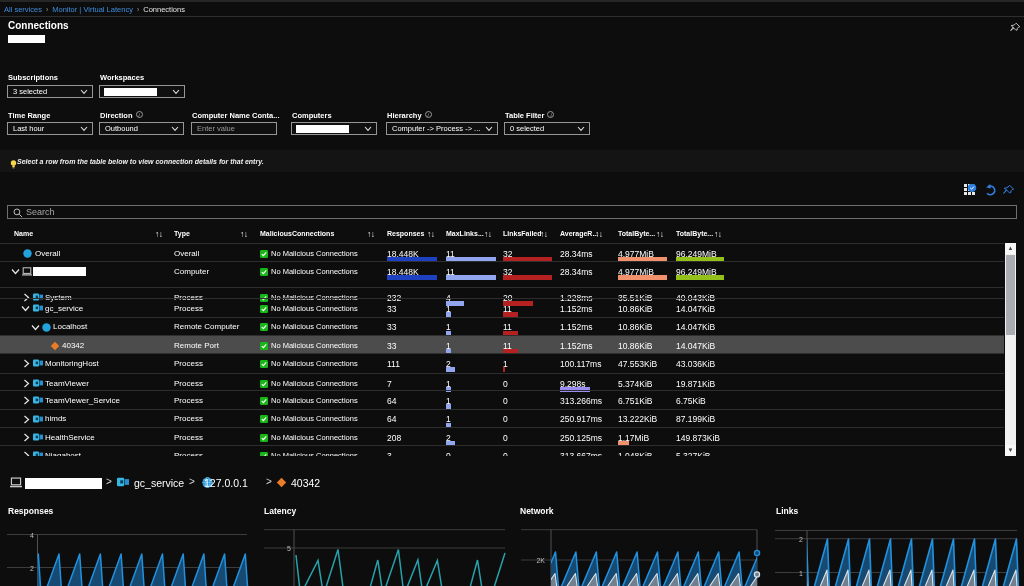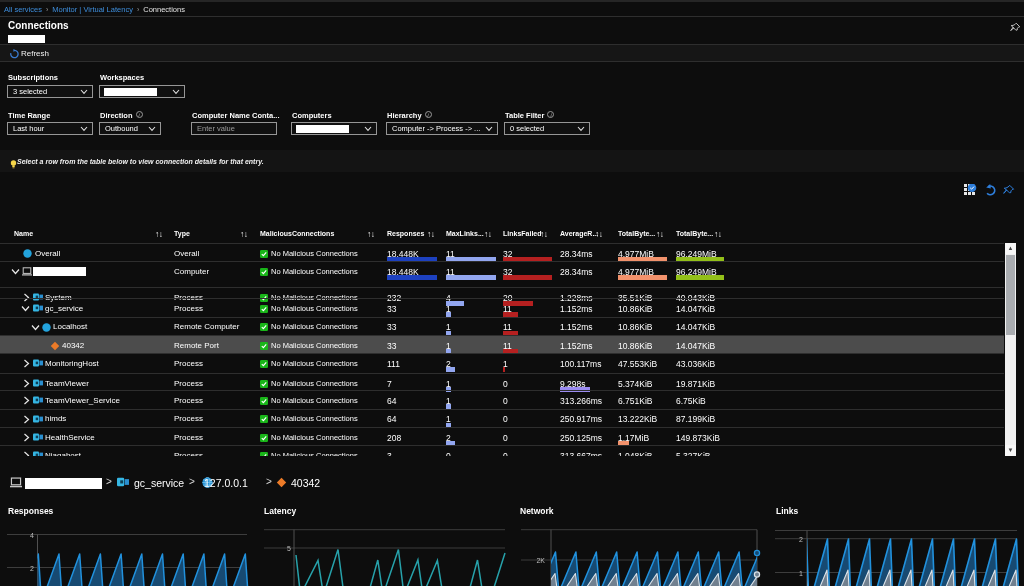--- a/index.html
+++ b/index.html
@@ -45,27 +45,20 @@
 </style>
 </head>
 <body>
 <div id="page">
   <div class="abs" id="crumb"><a>All services</a><span class="sep">›</span><a>Monitor | Virtual Latency</a><span class="sep">›</span><span class="cur">Connections</span></div>
   <svg class="abs" style="left:1010px;top:22px" width="11" height="11" viewBox="0 0 11 11">
       <path d="M6.2 1.2 L9.8 4.8 L8.4 5.2 L7.4 6.2 L7.2 8 L5.9 8.2 L3 5.3 L0.9 8.6 L0.6 8.3 L3.8 6.1 L1.2 3.6 L3 3.4 L4.8 2.6 Z" fill="none" stroke="#cfcfcf" stroke-width="0.9"></path>
     </svg>
   <div class="abs" id="title">Connections</div>
   <div class="abs" id="titlebar"></div>
-  <div class="abs" id="cmdbar">
-    <svg style="position:absolute;left:9px;top:4px" width="10" height="10" viewBox="0 0 10 10">
-        <path d="M5.6 1.3 A3.7 3.7 0 1 1 1.8 4.2" fill="none" stroke="#3a7bd0" stroke-width="1.3"></path>
-        <path d="M4.4 0 L7.2 1.4 L4.4 2.8 Z" fill="#3a7bd0"></path>
-      </svg>
-    <div class="txt">Refresh</div>
-  </div>
   <div class="abs flabel" style="left:8px;top:73px">Subscriptions</div>
   <div class="abs dd" style="left:7px;top:85px;width:86px">3 selected<span class="chev">
         <svg width="8" height="6" viewBox="0 0 8 6">
           <path d="M1 1 L4 4.4 L7 1" stroke="#ddd" stroke-width="1.1" fill="none"></path>
         </svg>
       </span></div>
   <div class="abs flabel" style="left:100px;top:73px">Workspaces</div>
   <div class="abs dd" style="left:99px;top:85px;width:86px">
       <span class="whitebar" style="left:4px;top:2px;width:53px;height:8px"></span>
       <span class="chev">
@@ -74,21 +67,21 @@
         </svg>
       </span>
     </div>
   <div class="abs flabel" style="left:8px;top:111px">Time Range</div>
   <div class="abs dd" style="left:7px;top:122px;width:86px">Last hour<span class="chev">
         <svg width="8" height="6" viewBox="0 0 8 6">
           <path d="M1 1 L4 4.4 L7 1" stroke="#ddd" stroke-width="1.1" fill="none"></path>
         </svg>
       </span></div>
   <div class="abs flabel" style="left:100px;top:111px">Direction<span class="info">i</span></div>
-  <div class="abs dd" style="left:99px;top:122px;width:62px">Outbound<span class="chev">
+  <div class="abs dd" style="left:99px;top:122px;width:85px">Outbound<span class="chev">
         <svg width="8" height="6" viewBox="0 0 8 6">
           <path d="M1 1 L4 4.4 L7 1" stroke="#ddd" stroke-width="1.1" fill="none"></path>
         </svg>
       </span></div>
   <div class="abs flabel" style="left:192px;top:111px">Computer Name Conta...</div>
   <div class="abs dd" style="left:191px;top:122px;width:86px;color:#9a9a9a">Enter value</div>
   <div class="abs flabel" style="left:292px;top:111px">Computers</div>
   <div class="abs dd" style="left:291px;top:122px;width:86px">
       <span class="whitebar" style="left:4px;top:2px;width:53px;height:8px"></span>
       <span class="chev">
@@ -130,20 +123,27 @@
       <circle cx="8" cy="3.8" r="4.3" fill="#2e7edb"></circle>
       <path d="M6.2 3.8 L7.6 5.2 L10 2.6" stroke="#fff" stroke-width="1" fill="none"></path>
     </svg>
   <svg class="abs" style="left:985px;top:184px" width="12" height="13" viewBox="0 0 12 13">
       <path d="M3.4 2.6 A4.3 4.3 0 1 1 2.1 9.2" fill="none" stroke="#2e7edb" stroke-width="1.7"></path>
       <path d="M5.2 0 L5.8 4.4 L1.2 3.4 Z" fill="#2e7edb"></path>
     </svg>
   <svg class="abs" style="left:1003px;top:184px" width="12" height="12" viewBox="0 0 12 12">
       <path d="M6.8 1.4 L10.6 5.2 L9.2 5.6 L8 6.8 L7.8 8.6 L6.4 8.8 L3.4 5.8 L1 9.4 L0.6 9 L3.8 6.2 L1.2 4.2 L3 4 L5 3 Z" fill="none" stroke="#2e7edb" stroke-width="1"></path>
     </svg>
+  <div class="abs" id="search">
+    <svg style="position:absolute;left:5px;top:2px" width="10" height="10" viewBox="0 0 11 11">
+        <circle cx="4.3" cy="4.3" r="3.2" fill="none" stroke="#bdbdbd" stroke-width="1.1"></circle>
+        <path d="M6.7 6.7 L10 10" stroke="#bdbdbd" stroke-width="1.1"></path>
+      </svg>
+    <div class="ph">Search</div>
+  </div>
   <div class="abs" id="tbl">
       <div class="hcell" style="left:14px">Name</div>
       <div class="hcell sort" style="left:155px;top:3px">↑↓</div>
       <div class="hcell" style="left:174px">Type</div>
       <div class="hcell sort" style="left:240px;top:3px">↑↓</div>
       <div class="hcell" style="left:260px">MaliciousConnections</div>
       <div class="hcell sort" style="left:367px;top:3px">↑↓</div>
       <div class="hcell" style="left:387px">Responses</div>
       <div class="hcell sort" style="left:427px;top:3px">↑↓</div>
       <div class="hcell" style="left:446px">MaxLinks...</div>

